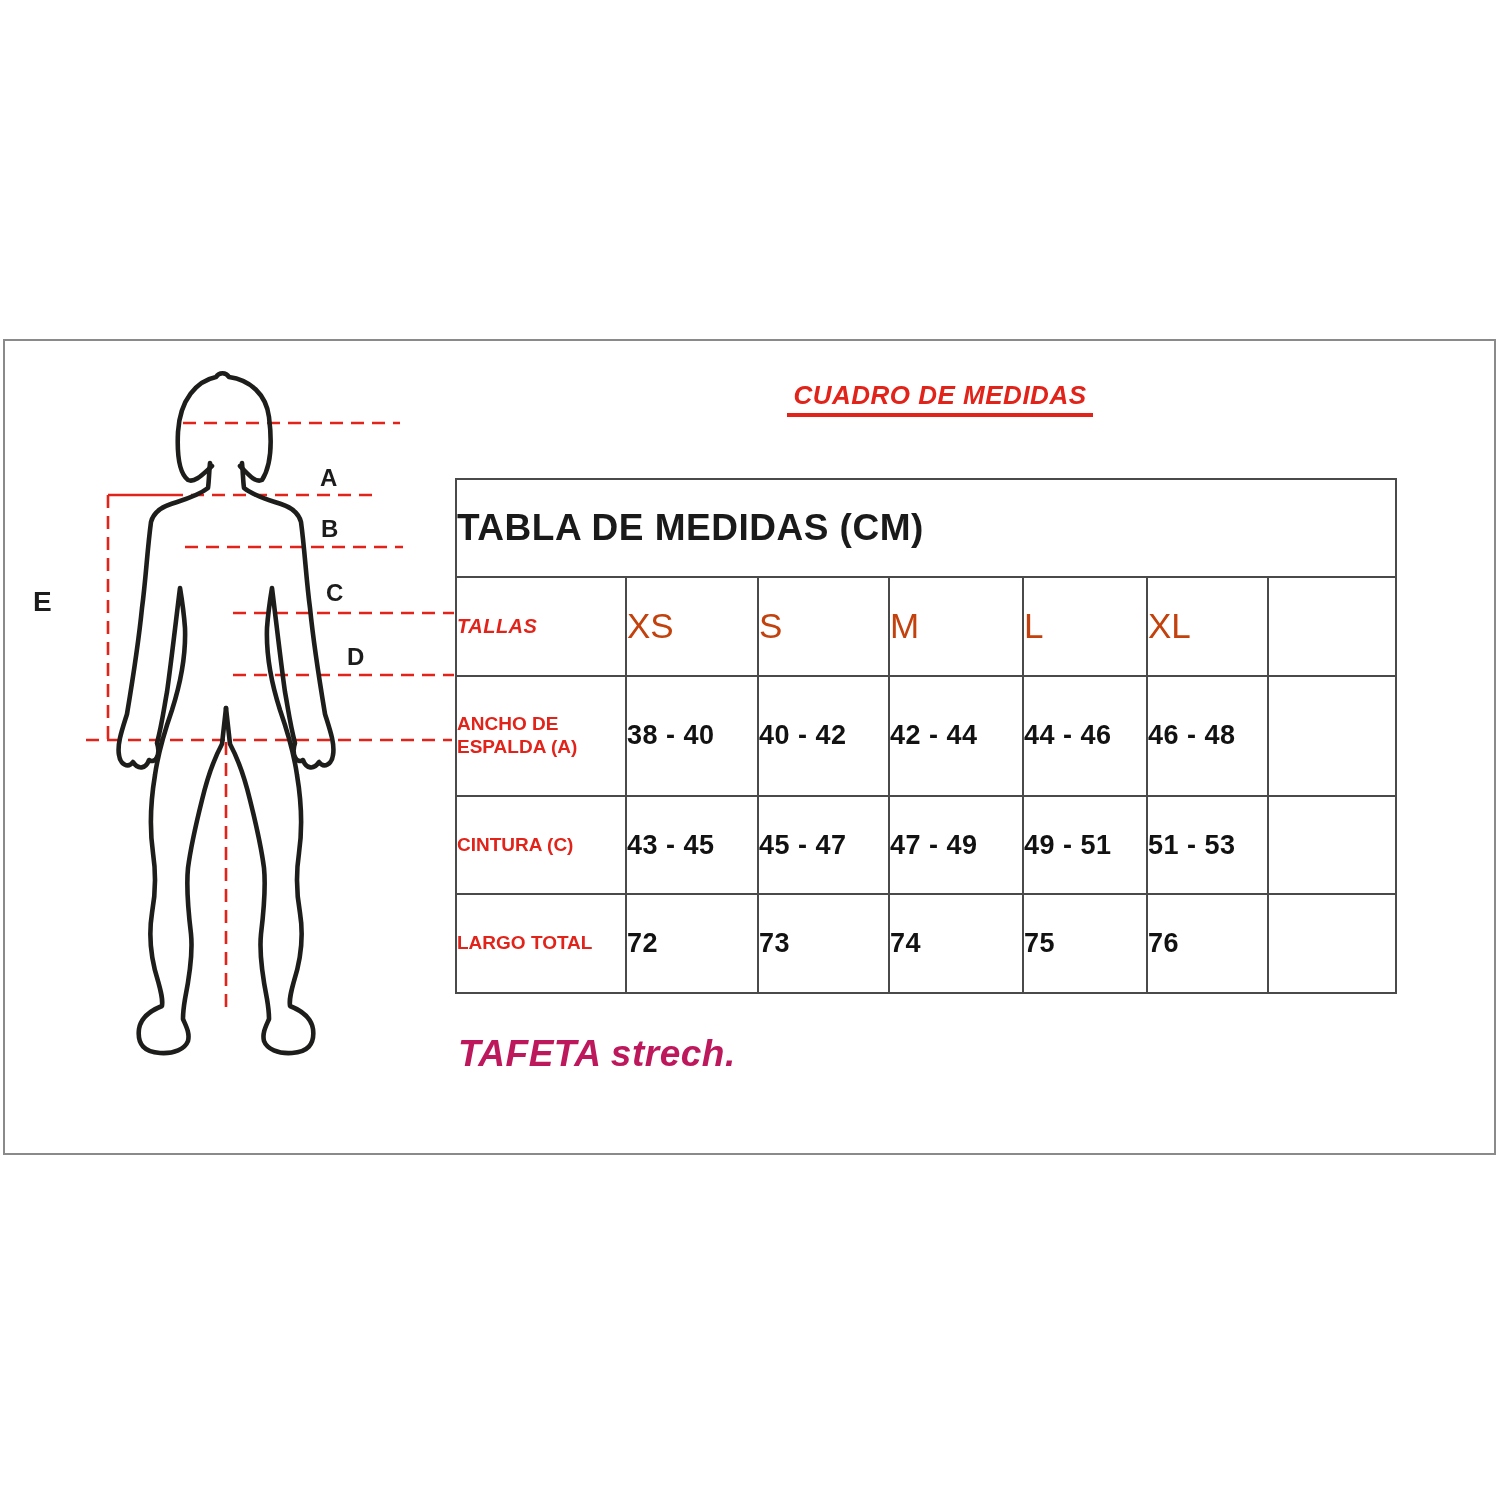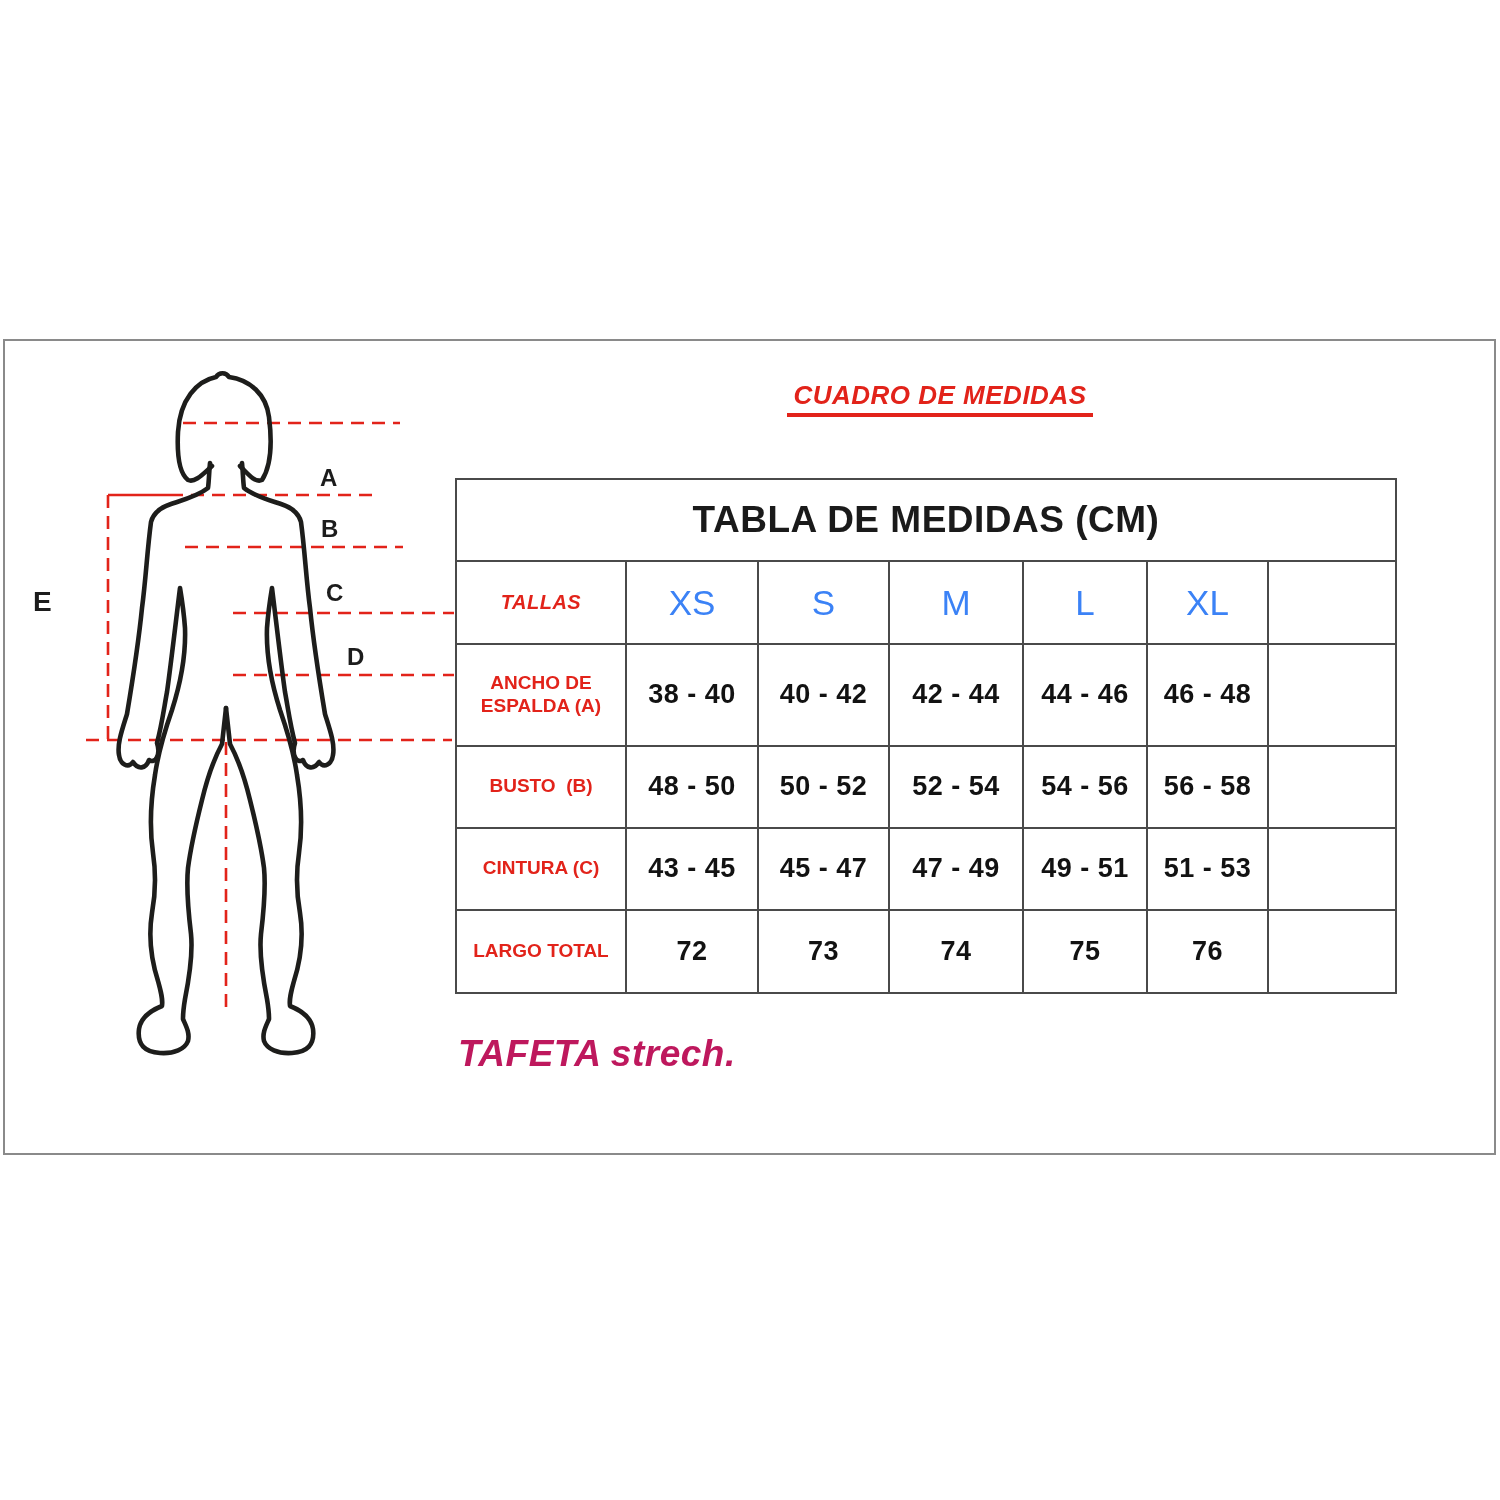--- a/index.html
+++ b/index.html
@@ -20,30 +20,30 @@
   }
   .mlabel{
     position:absolute;font-weight:bold;color:#1c1c1c;font-size:24px;line-height:1;
   }
   .mlabel-e{font-size:28px;}
   table.size-table{
     position:absolute;left:455px;top:478px;width:941px;height:516px;
     border-collapse:collapse;table-layout:fixed;background:#ffffff;
   }
   table.size-table td{
-    border:2px solid #4a4a4a;text-align:center;vertical-align:middle;
+    border:2px solid #4a4a4a;text-align:left;vertical-align:middle;
     padding:0;overflow:hidden;
   }
   td.tbl-header{
     font-size:37px;font-weight:bold;color:#1a1a1a;letter-spacing:0.5px;
   }
   td.sizes-label{
     font-size:20px;font-weight:bold;font-style:italic;color:#e2231a;letter-spacing:0.5px;
   }
-  td.size-head{font-size:35px;color:#3b82f6;font-weight:normal;}
+  td.size-head{font-size:35px;color:#c2410c;font-weight:normal;}
   td.row-label{
     font-size:19px;font-weight:bold;color:#e2231a;line-height:1.2;
     padding:0 20px;white-space:pre-wrap;
   }
   td.value-cell{font-size:27px;font-weight:bold;color:#121212;letter-spacing:0.5px;}
   .fabric-note{
     position:absolute;left:458px;top:1033px;font-size:37px;font-weight:bold;
     font-style:italic;color:#be185d;letter-spacing:0.5px;
   }
 </style>
@@ -177,29 +177,20 @@
       <tr style="height:90px">
         <td class="row-label">ANCHO DE ESPALDA (A)</td>
         <td class="value-cell">38 - 40</td>
         <td class="value-cell">40 - 42</td>
         <td class="value-cell">42 - 44</td>
         <td class="value-cell">44 - 46</td>
         <td class="value-cell">46 - 48</td>
         <td></td>
       </tr>
       <tr style="height:73px">
-        <td class="row-label">BUSTO  (B)</td>
-        <td class="value-cell">48 - 50</td>
-        <td class="value-cell">50 - 52</td>
-        <td class="value-cell">52 - 54</td>
-        <td class="value-cell">54 - 56</td>
-        <td class="value-cell">56 - 58</td>
-        <td></td>
-      </tr>
-      <tr style="height:73px">
         <td class="row-label">CINTURA (C)</td>
         <td class="value-cell">43 - 45</td>
         <td class="value-cell">45 - 47</td>
         <td class="value-cell">47 - 49</td>
         <td class="value-cell">49 - 51</td>
         <td class="value-cell">51 - 53</td>
         <td></td>
       </tr>
       <tr style="height:74px">
         <td class="row-label">LARGO TOTAL</td>

